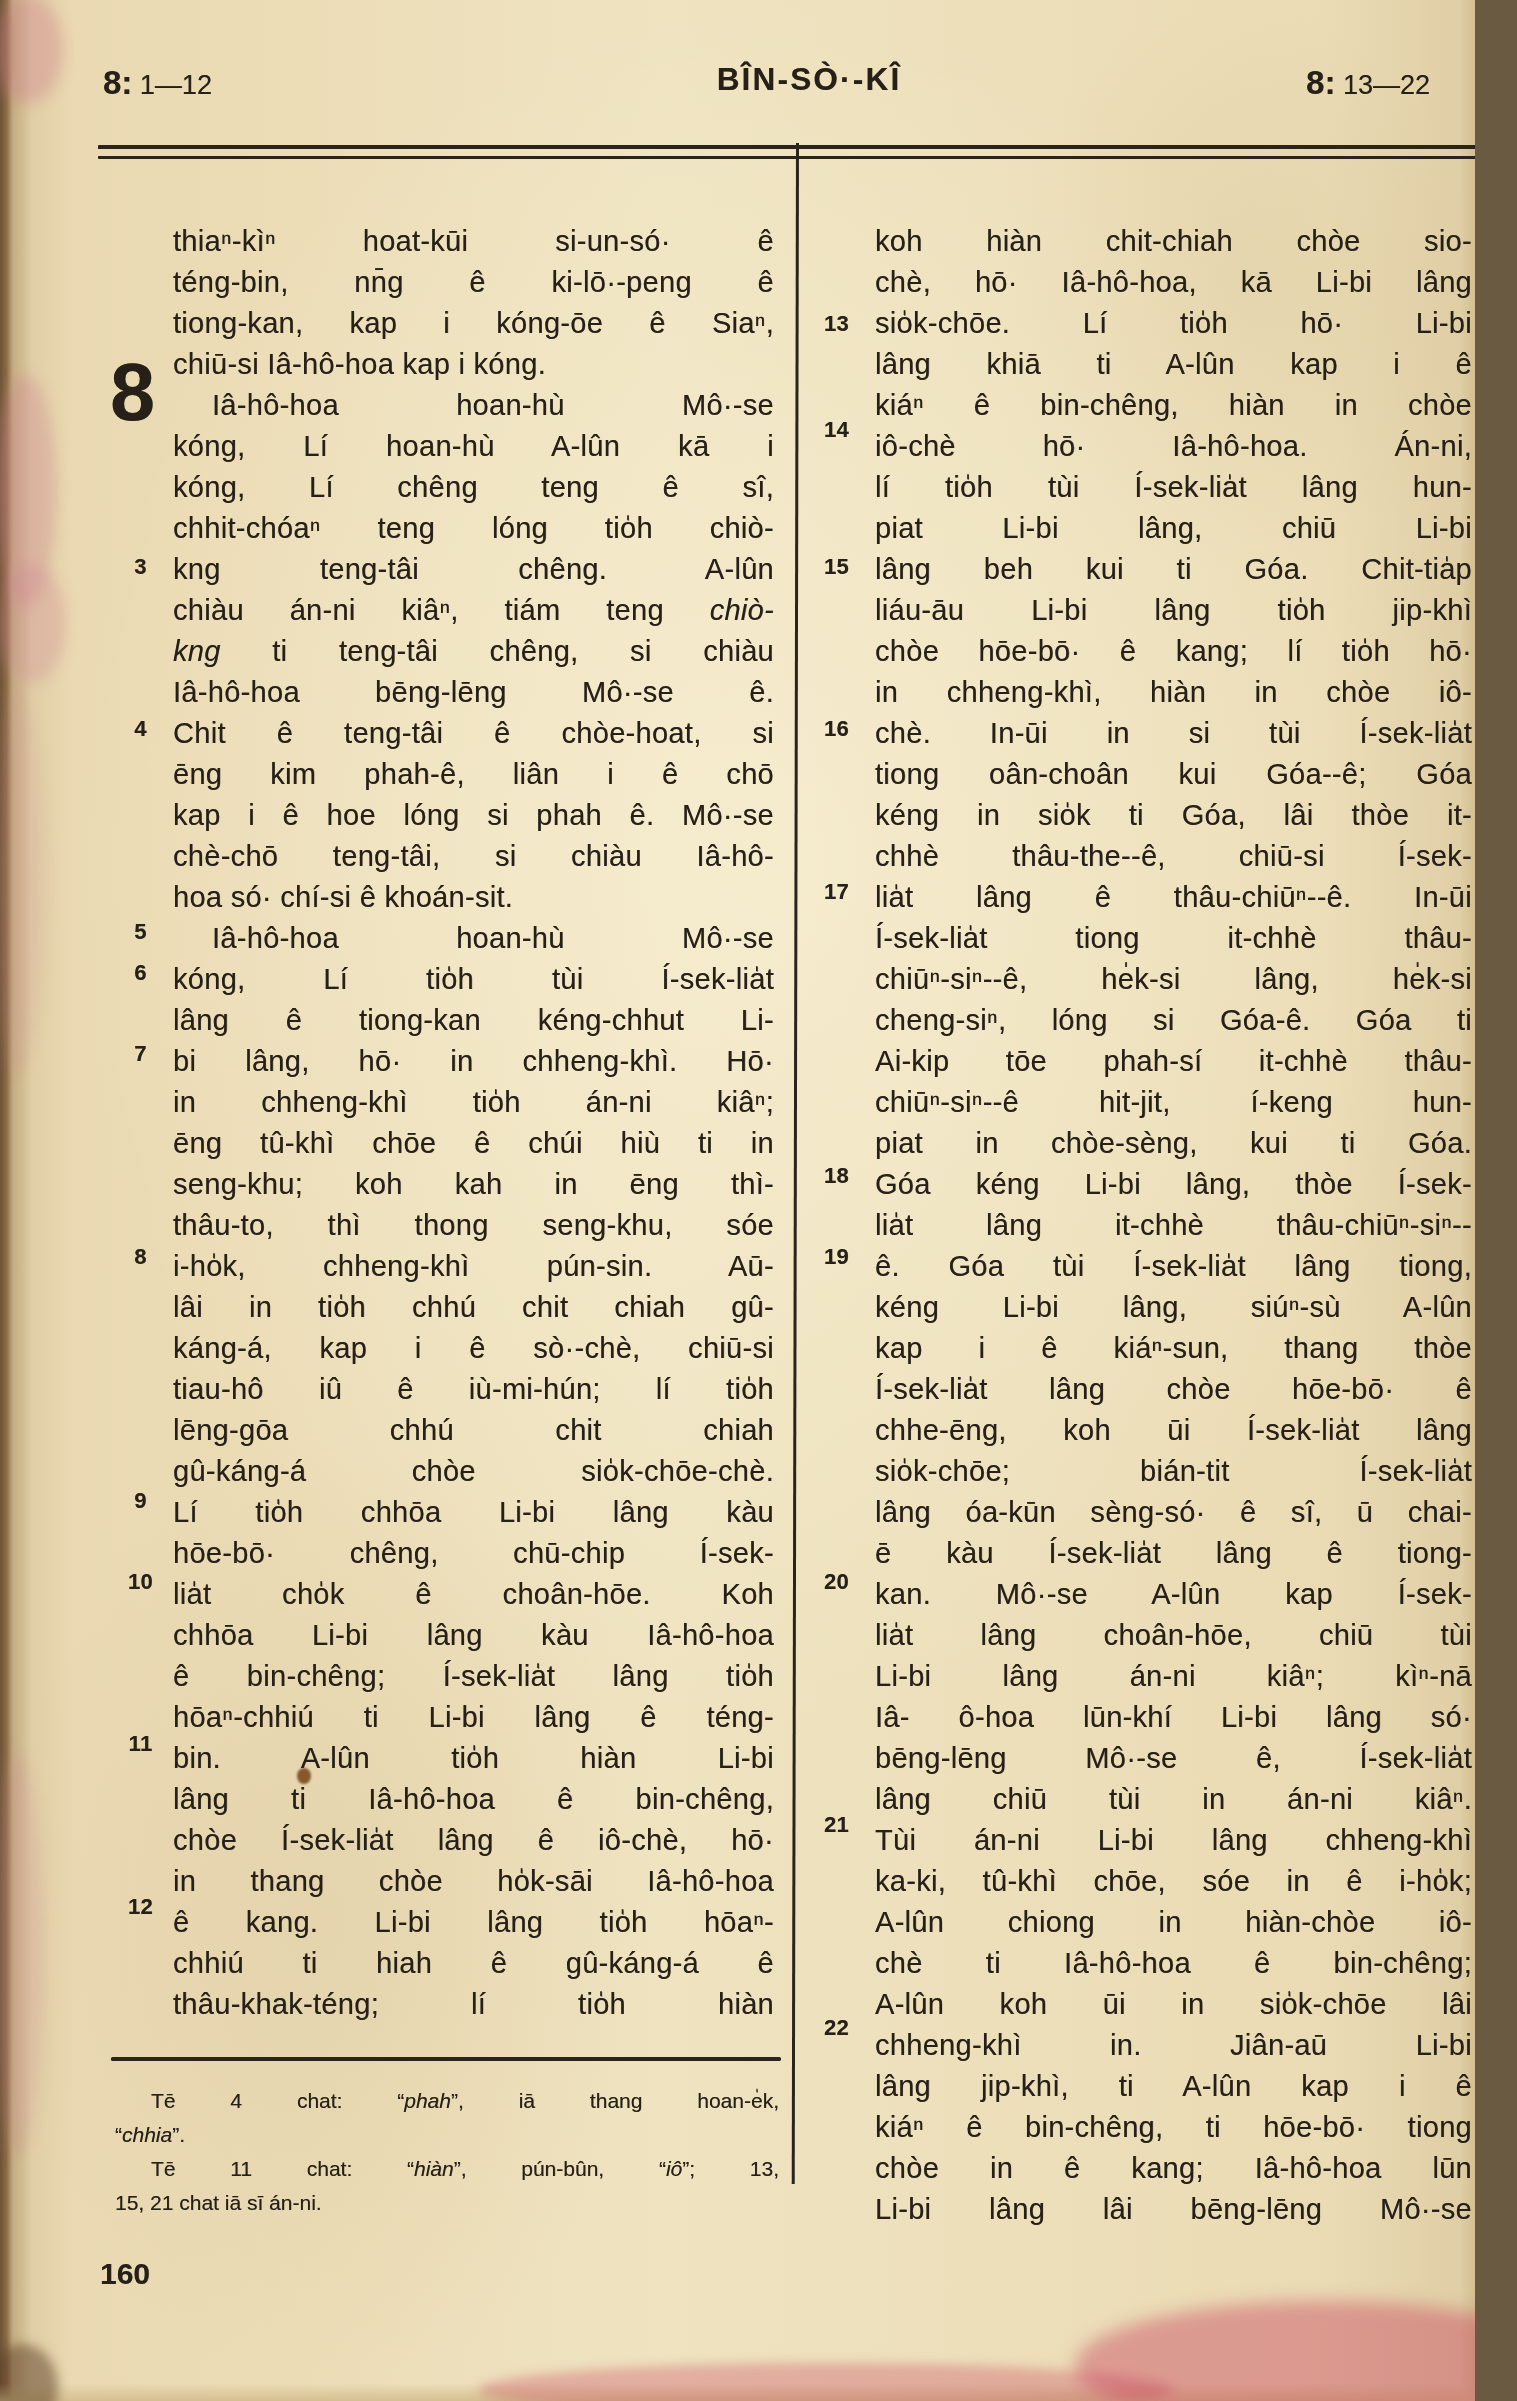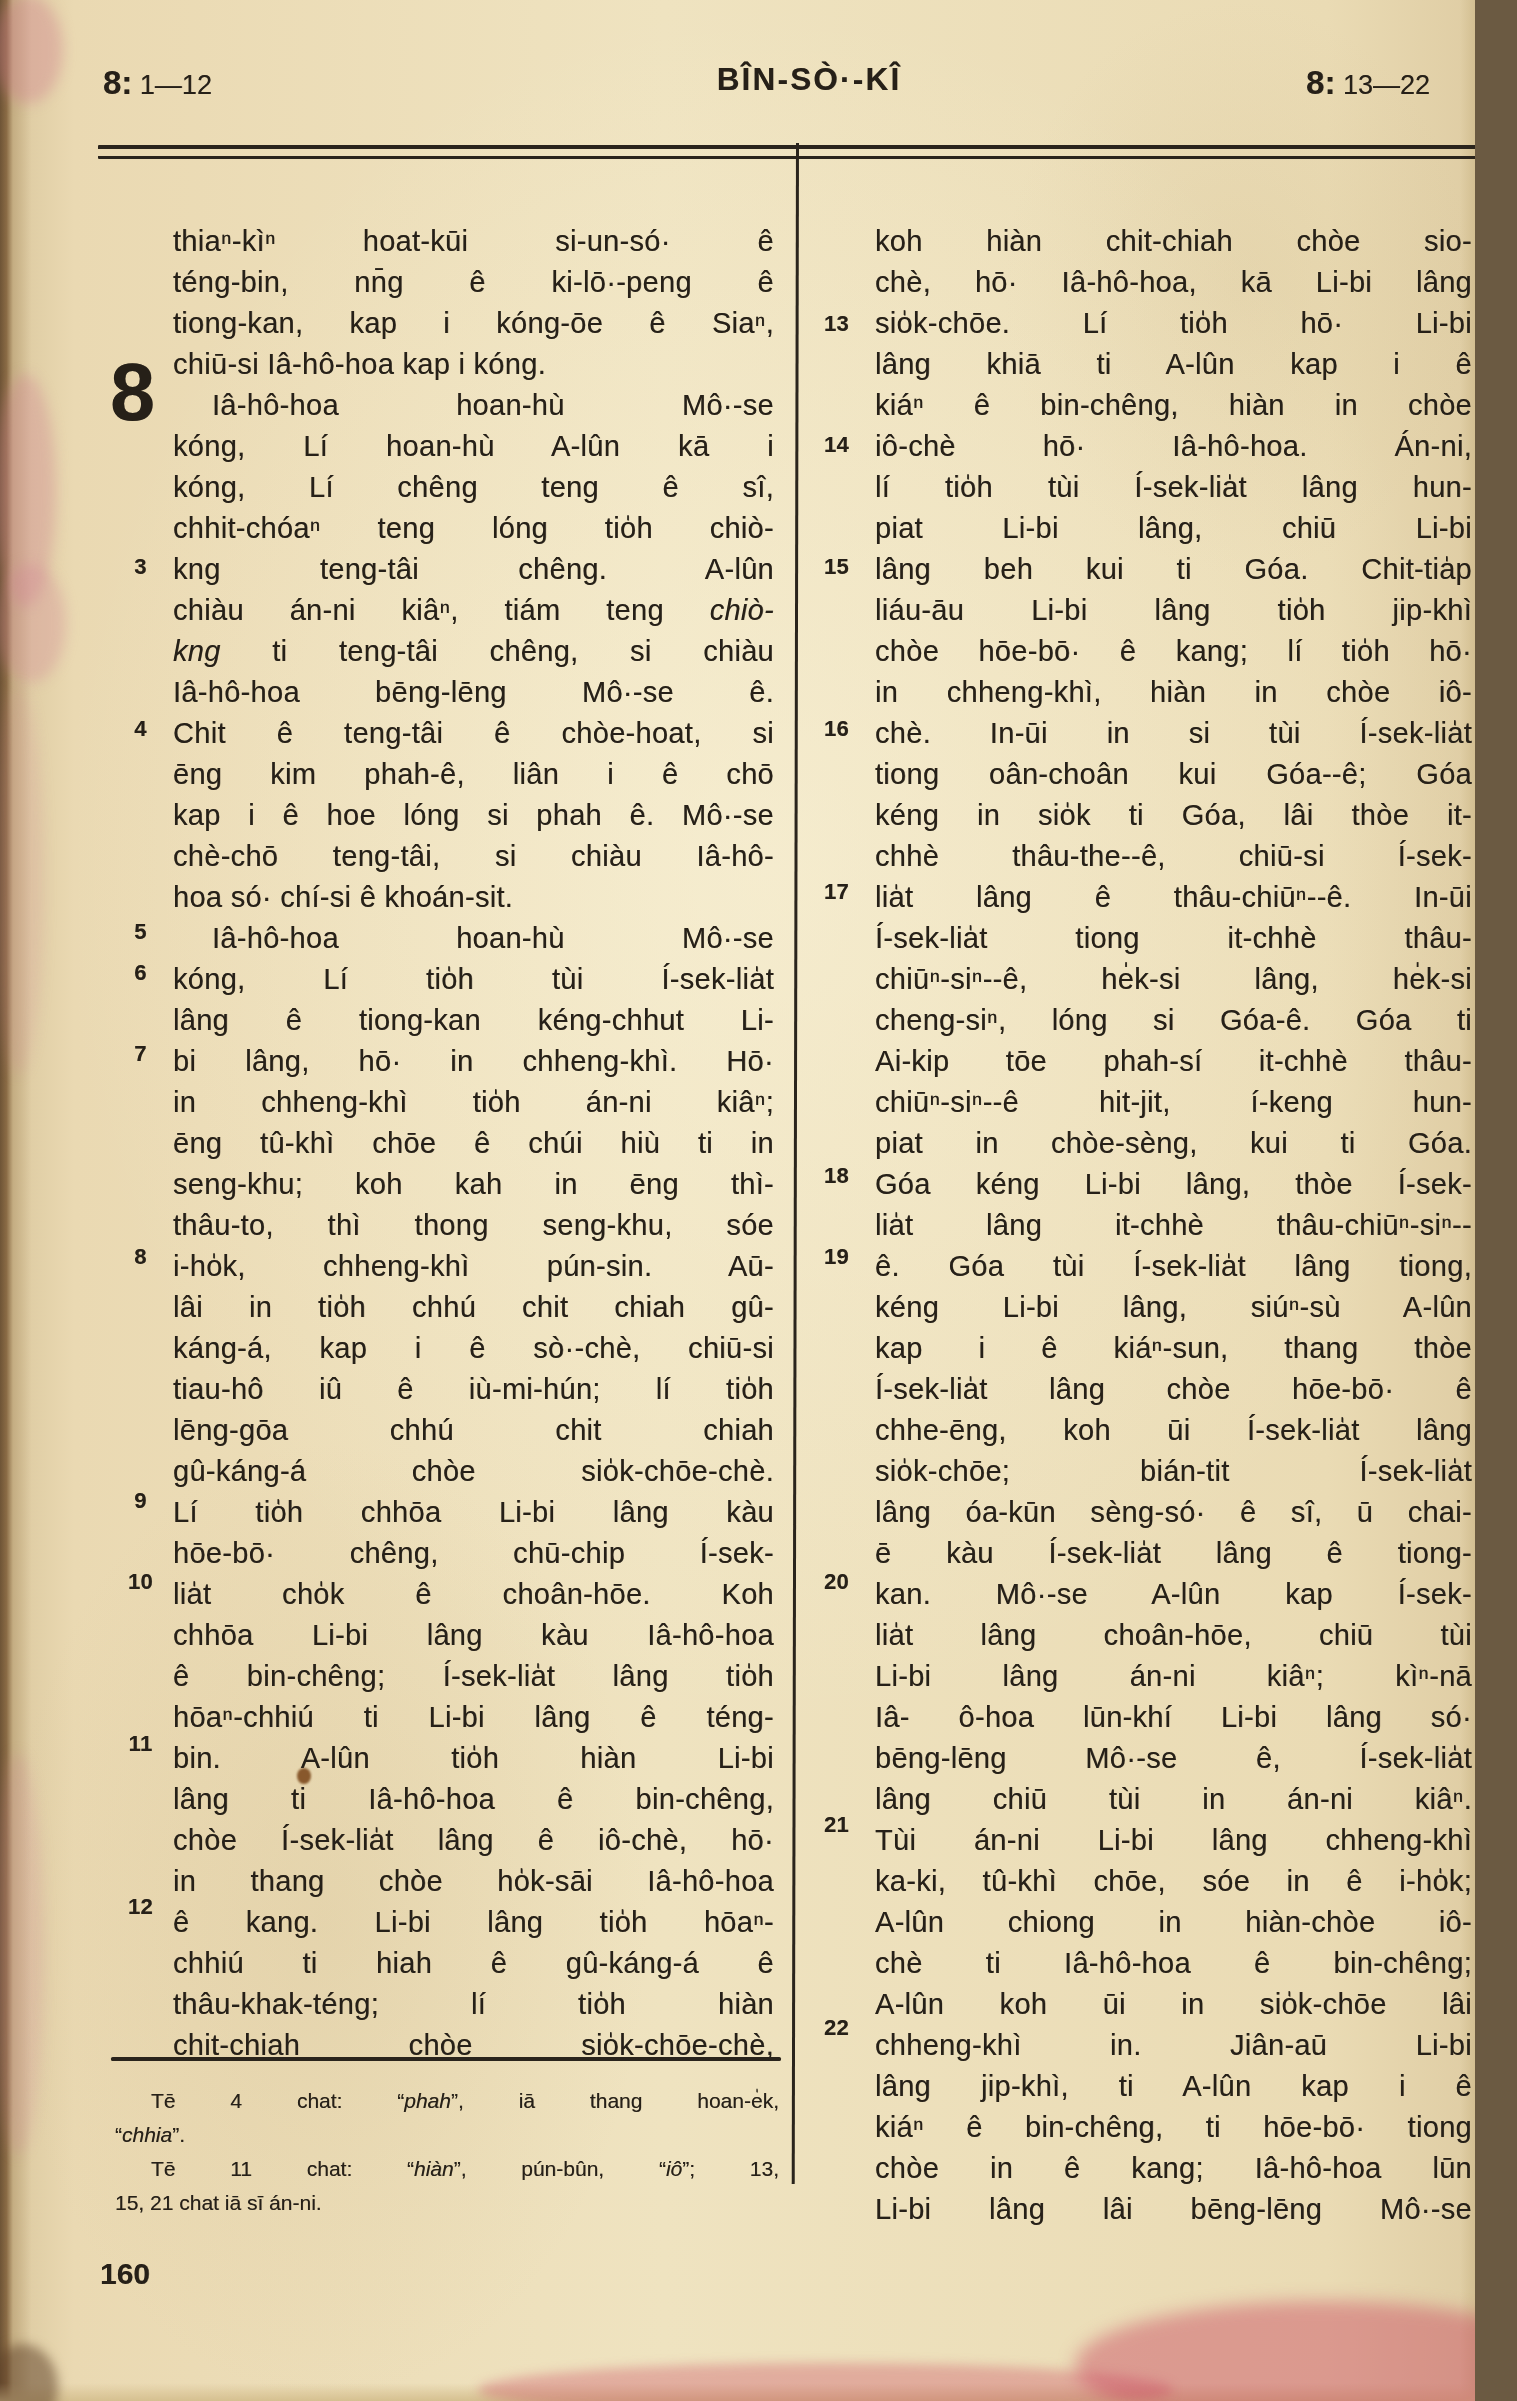--- a/index.html
+++ b/index.html
@@ -142,31 +142,30 @@
       <div class="line">hōaⁿ-chhiú ti Li-bi lâng ê téng-</div>
       <div class="line">bin. A-lûn tio̍h hiàn Li-bi</div>
       <span class="vnum" style="top: 1506px;">11</span>
       <div class="line">lâng ti Iâ-hô-hoa ê bin-chêng,</div>
       <div class="line">chòe Í-sek-lia̍t lâng ê iô-chè, hō·</div>
       <div class="line">in thang chòe ho̍k-sāi Iâ-hô-hoa</div>
       <div class="line">ê kang. Li-bi lâng tio̍h hōaⁿ-</div>
       <span class="vnum" style="top: 1669px;">12</span>
       <div class="line">chhiú ti hiah ê gû-káng-á ê</div>
       <div class="line">thâu-khak-téng; lí tio̍h hiàn</div>
-      <div class="line">chit-chiah chòe sio̍k-chōe-chè,</div>
     </div>
   <div id="col-right" class="col txt">
       <div class="line">koh hiàn chit-chiah chòe sio-</div>
       <div class="line">chè, hō· Iâ-hô-hoa, kā Li-bi lâng</div>
       <div class="line">sio̍k-chōe. Lí tio̍h hō· Li-bi</div>
       <span class="vnum" style="top: 86px;">13</span>
       <div class="line">lâng khiā ti A-lûn kap i ê</div>
       <div class="line">kiáⁿ ê bin-chêng, hiàn in chòe</div>
       <div class="line">iô-chè hō· Iâ-hô-hoa. Án-ni,</div>
-      <span class="vnum" style="top: 207px;">14</span>
+      <span class="vnum" style="top: 192px;">14</span>
       <div class="line">lí tio̍h tùi Í-sek-lia̍t lâng hun-</div>
       <div class="line">piat Li-bi lâng, chiū Li-bi</div>
       <div class="line">lâng beh kui ti Góa. Chit-tia̍p</div>
       <span class="vnum" style="top: 329px;">15</span>
       <div class="line">liáu-āu Li-bi lâng tio̍h jip-khì</div>
       <div class="line">chòe hōe-bō· ê kang; lí tio̍h hō·</div>
       <div class="line">in chheng-khì, hiàn in chòe iô-</div>
       <div class="line">chè. In-ūi in si tùi Í-sek-lia̍t</div>
       <span class="vnum" style="top: 491px;">16</span>
       <div class="line">tiong oân-choân kui Góa--ê; Góa</div>

